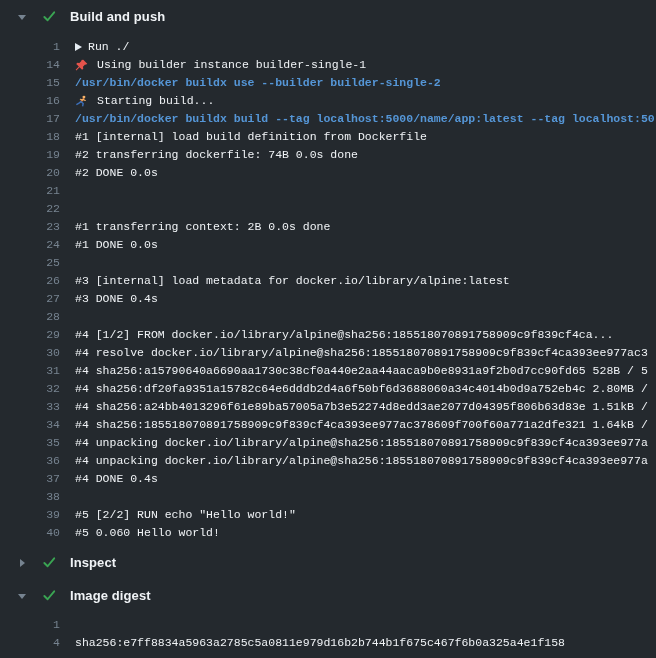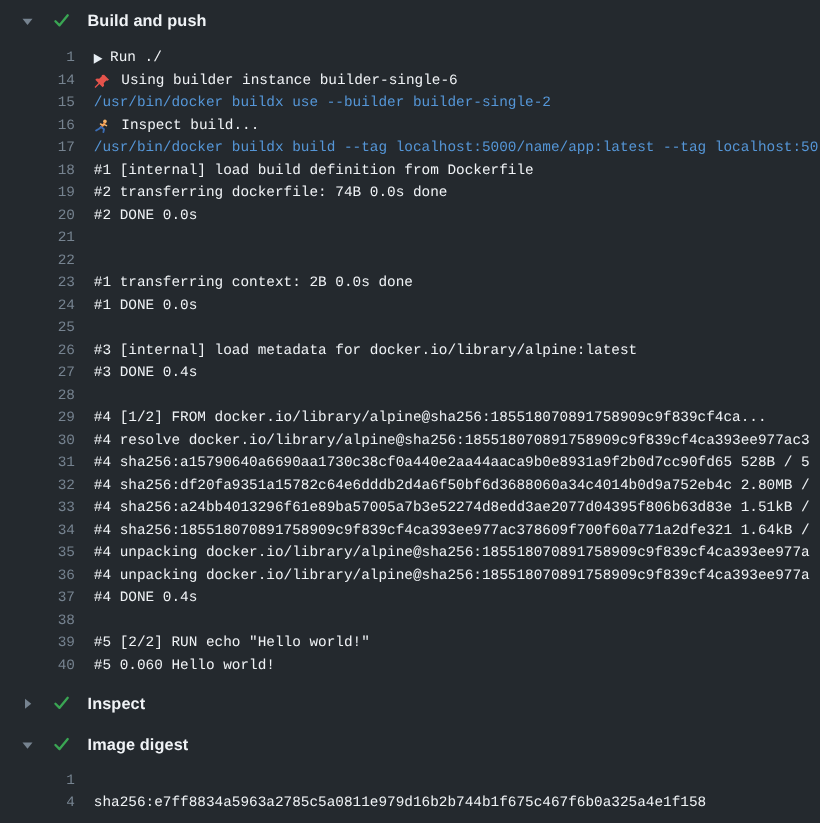--- a/index.html
+++ b/index.html
@@ -32,21 +32,21 @@
     font-family:"Liberation Mono","DejaVu Sans Mono",monospace;
     font-size:11.5px;line-height:18px;white-space:pre;
     overflow:hidden;cursor:default;
   }
   .num{
     width:60px;flex:none;text-align:right;color:#768390;
     user-select:none;cursor:pointer;
   }
   .content{margin-left:15px;display:flex;align-items:center;flex:none;white-space:pre;justify-content:flex-end;}
   .txt{color:#f0f3f6;white-space:pre;}
-  .txt.cmd{color:#5596d7;font-weight:400;}
+  .txt.cmd{color:#5596d7;font-weight:700;}
   .play-arrow{
     width:0;height:0;flex:none;
     border-left:7px solid #e6edf3;
     border-top:4.5px solid transparent;
     border-bottom:4.5px solid transparent;
     margin-right:6px;cursor:pointer;
   }
   .line-icon{width:13px;height:13px;flex:none;margin-right:9px;display:flex;align-items:center;}
 </style>
 </head>
@@ -64,28 +64,28 @@
           <svg width="15" height="15" viewBox="0 0 16 16">
             <path fill="none" stroke="#3aa553" stroke-width="2" stroke-linecap="round" stroke-linejoin="round" d="M2.5 8.5l3.5 3.5 7-8.5"></path>
           </svg>
         </span>
         <span class="section-title">Build and push</span>
       </div>
       <div class="lines">
         <div class="log-line"><span class="num">1</span><span class="content"><span class="play-arrow"></span><span class="txt">Run ./</span></span></div>
         <div class="log-line"><span class="num">14</span><span class="content"><span class="line-icon"><svg width="13" height="13" viewBox="0 0 16 16">
                 <path fill="#e5534b" d="M10.2.9l4.9 4.9-1.7 1.2-1-.3-2.6 2.7.4 2.5-1.5 1.4-3.1-3.2L1.7 14l-.9-.9 3.9-3.9L1.5 6l1.4-1.4 2.5.3 2.7-2.7-.3-1z"></path>
-              </svg></span><span class="txt">Using builder instance builder-single-6</span></span></div>
+              </svg></span><span class="txt">Using builder instance builder-single-1</span></span></div>
         <div class="log-line"><span class="num">15</span><span class="content"><span class="txt cmd">/usr/bin/docker buildx use --builder builder-single-2</span></span></div>
         <div class="log-line"><span class="num">16</span><span class="content"><span class="line-icon"><svg width="13" height="13" viewBox="0 0 16 16">
                 <circle cx="11" cy="2.6" r="1.8" fill="#f4b26a"></circle>
                 <path d="M10.5 4.8 7.4 8.1" stroke="#e8833a" stroke-width="2.2" fill="none" stroke-linecap="round"></path>
                 <path d="M10 5.6l2.6 1.2M9.3 6.2 6.6 5.2" stroke="#f4b26a" stroke-width="1.4" fill="none" stroke-linecap="round"></path>
                 <path d="M7.4 8.1l2.7 2.3-.6 2.8M7.4 8.1 4.9 10l-2.6 1.6" stroke="#3b6db5" stroke-width="1.8" fill="none" stroke-linecap="round" stroke-linejoin="round"></path>
-              </svg></span><span class="txt">Inspect build...</span></span></div>
+              </svg></span><span class="txt">Starting build...</span></span></div>
         <div class="log-line"><span class="num">17</span><span class="content"><span class="txt cmd">/usr/bin/docker buildx build --tag localhost:5000/name/app:latest --tag localhost:50</span></span></div>
         <div class="log-line"><span class="num">18</span><span class="content"><span class="txt">#1 [internal] load build definition from Dockerfile</span></span></div>
         <div class="log-line"><span class="num">19</span><span class="content"><span class="txt">#2 transferring dockerfile: 74B 0.0s done</span></span></div>
         <div class="log-line"><span class="num">20</span><span class="content"><span class="txt">#2 DONE 0.0s</span></span></div>
         <div class="log-line"><span class="num">21</span><span class="content"><span class="txt"></span></span></div>
         <div class="log-line"><span class="num">22</span></div>
         <div class="log-line"><span class="num">23</span><span class="content"><span class="txt">#1 transferring context: 2B 0.0s done</span></span></div>
         <div class="log-line"><span class="num">24</span><span class="content"><span class="txt">#1 DONE 0.0s</span></span></div>
         <div class="log-line"><span class="num">25</span><span class="content"><span class="txt"></span></span></div>
         <div class="log-line"><span class="num">26</span><span class="content"><span class="txt">#3 [internal] load metadata for docker.io/library/alpine:latest</span></span></div>

